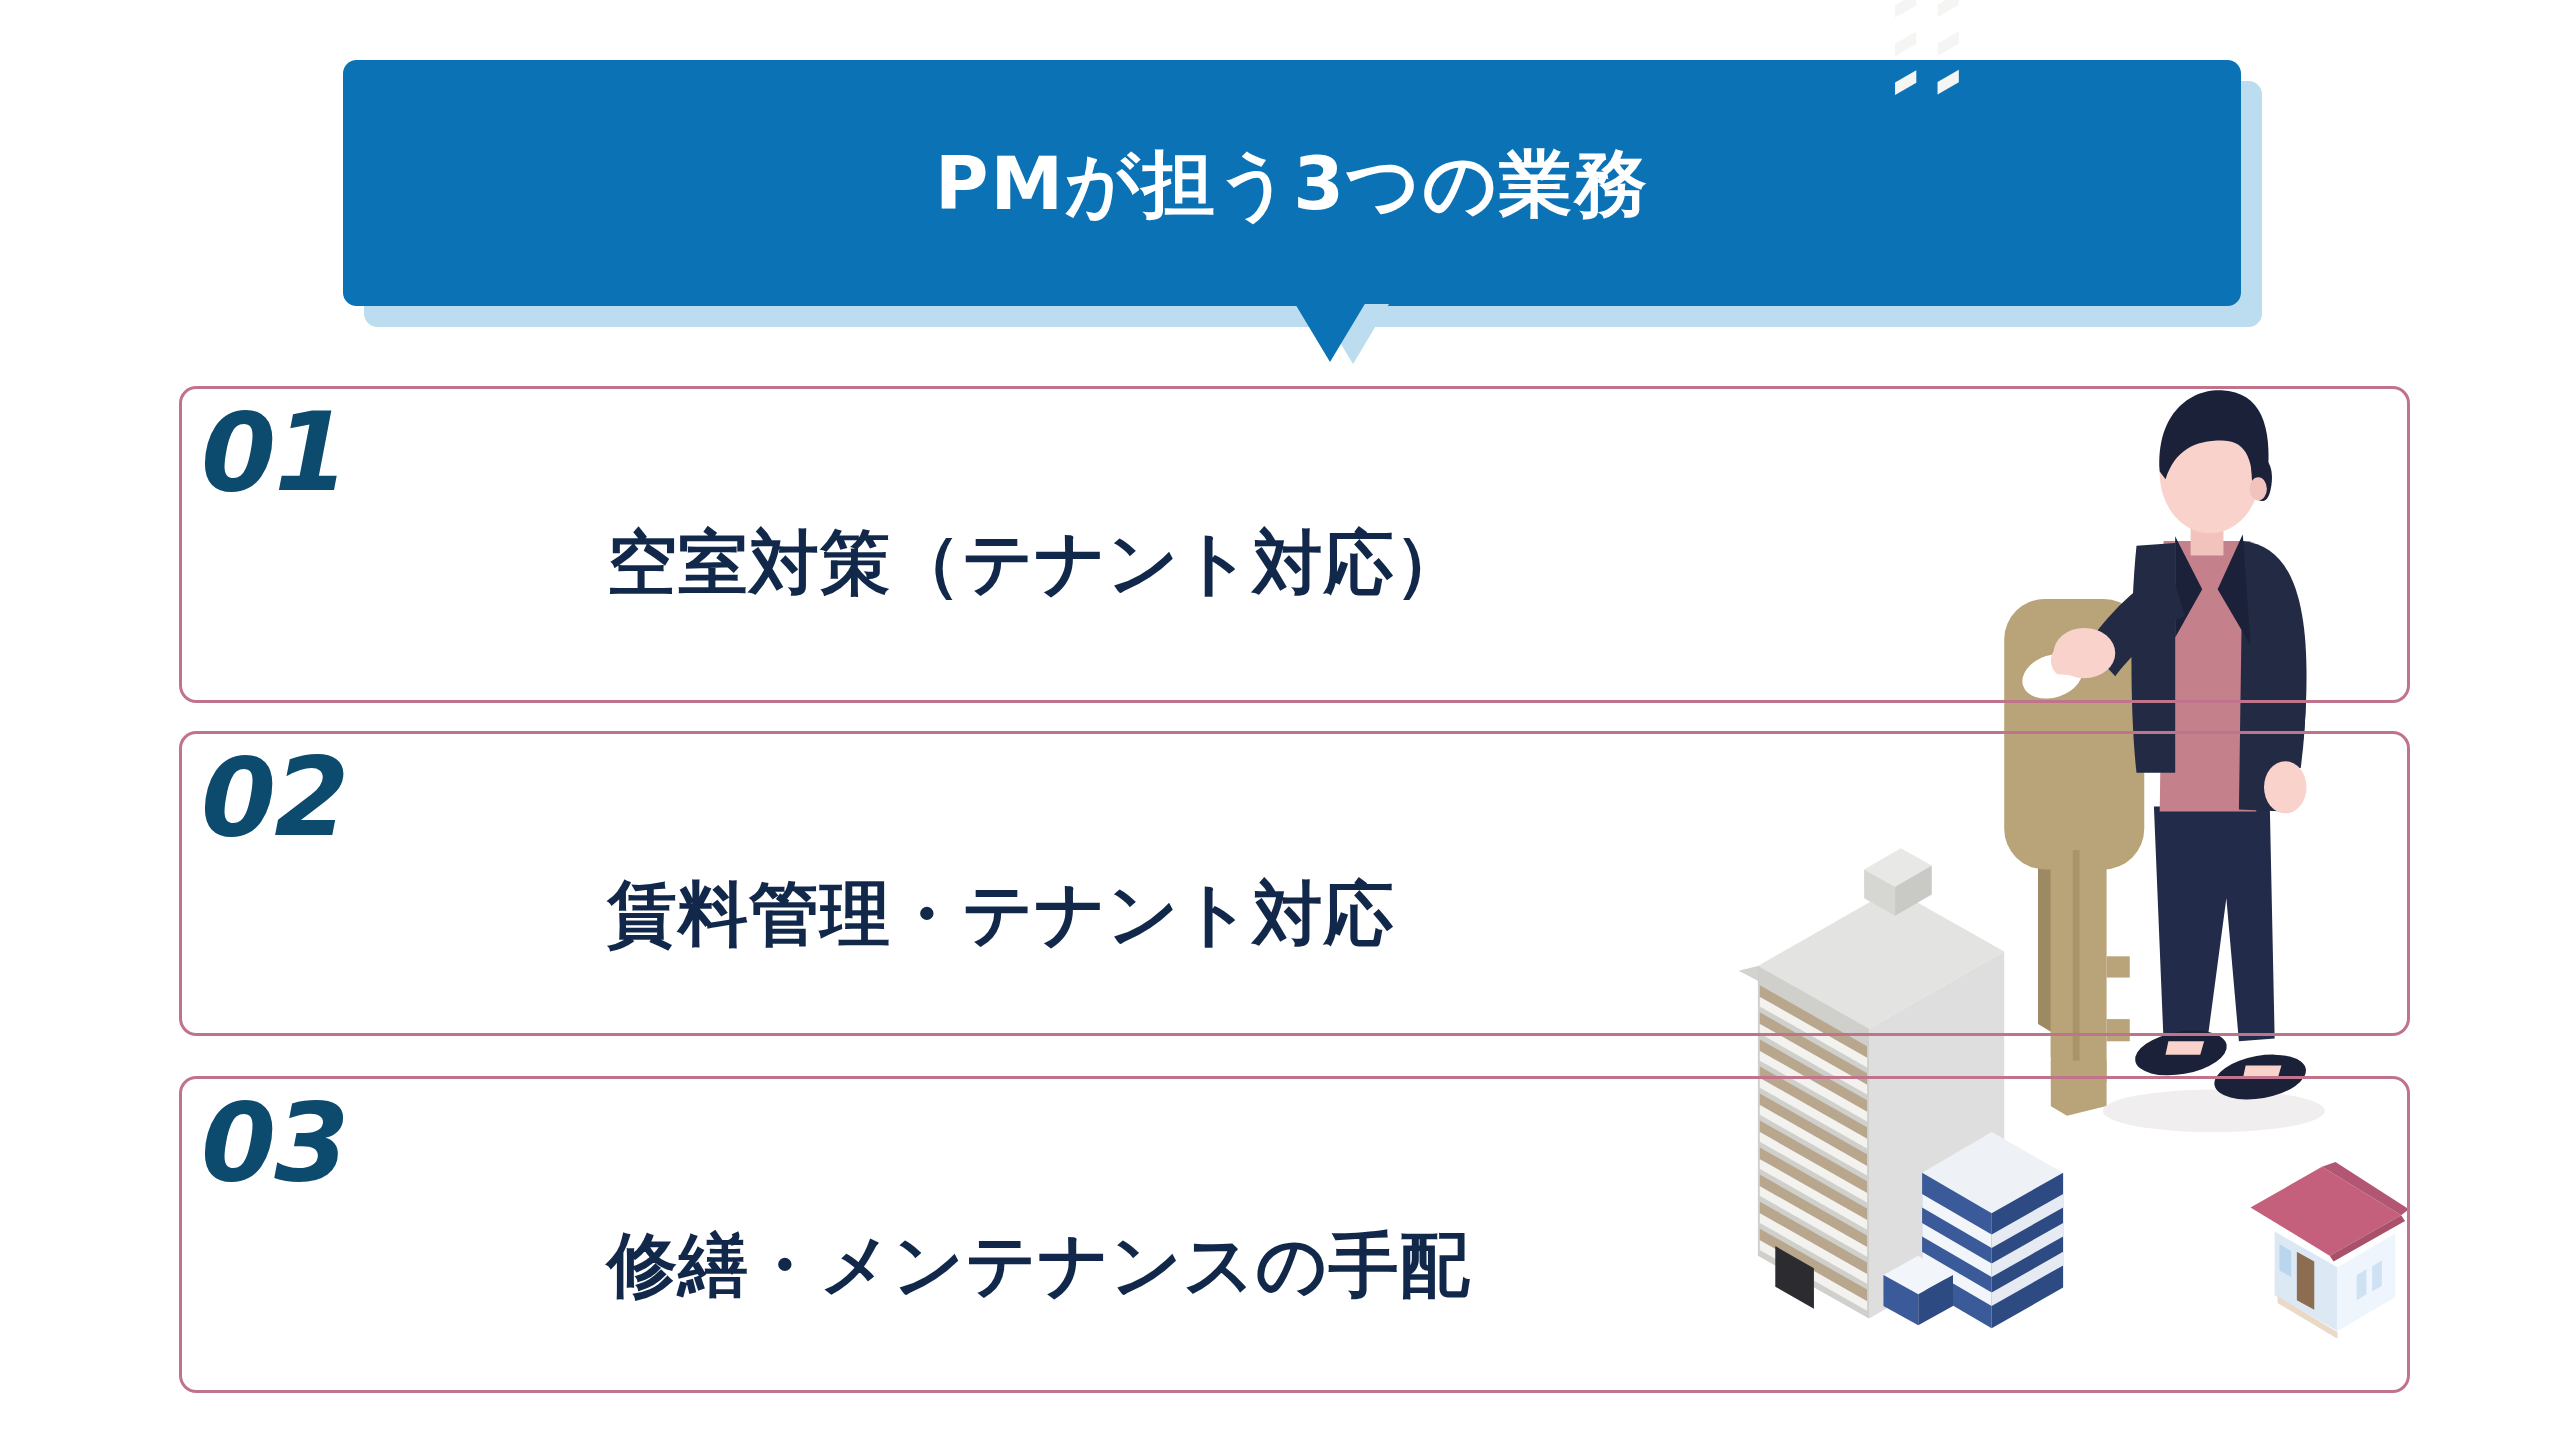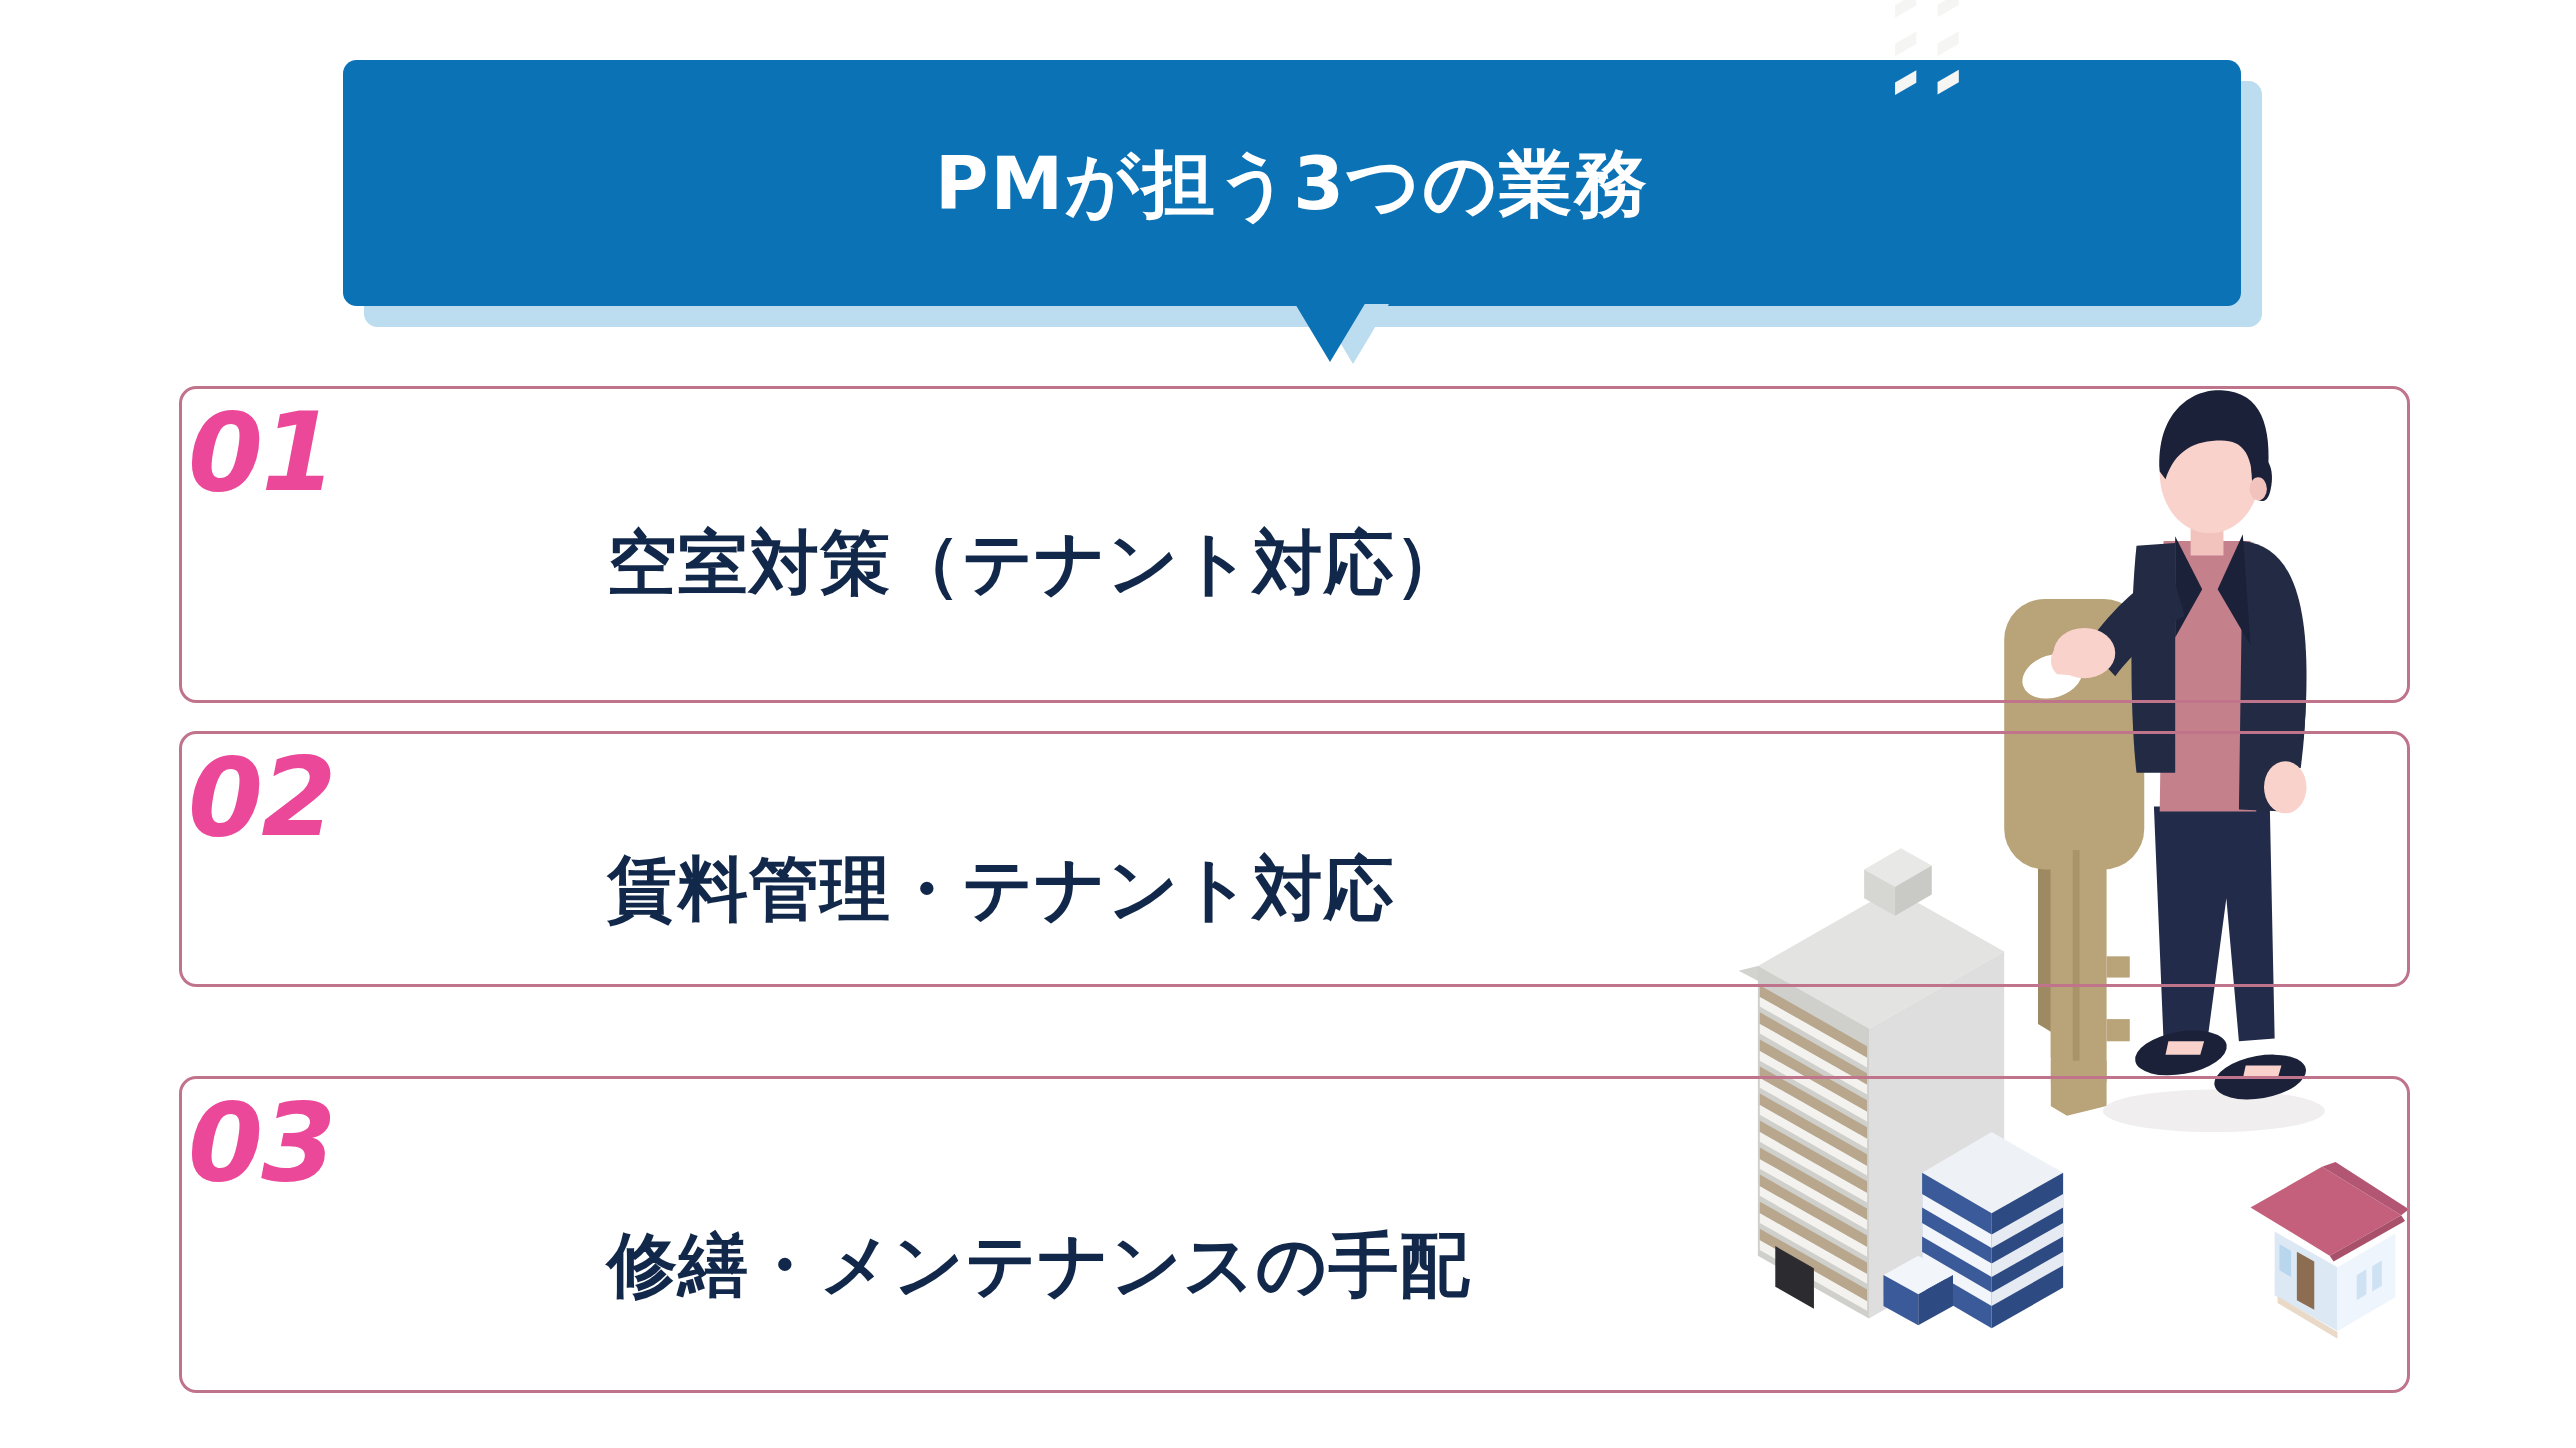--- a/index.html
+++ b/index.html
@@ -87,31 +87,31 @@
   .row {
     position: absolute;
     left: 179px;
     width: 2231px;
     border: 3.9px solid #c0748c;
     border-radius: 17.4px;
     box-sizing: border-box;
     background: transparent;
   }
   #row-0 { top: 386px;  height: 317px; }
-  #row-1 { top: 731px;  height: 256px; }
+  #row-1 { top: 731px;  height: 305px; }
   #row-2 { top: 1076px; height: 317px; padding-left: 12px; }
 
   .row-num {
     position: absolute;
-    left: 6px;
+    left: 19px;
     top: 9.7px;
     font-size: 108px;
     font-weight: 700;
     font-style: italic;
-    color: #ec4899;
+    color: #0c4a6e;
     letter-spacing: -1.9px;
     line-height: 1;
     font-family: "DejaVu Sans", "Liberation Sans", sans-serif;
   }
   .row-label {
     position: absolute;
     left: 425px;
     top: 50%;
     transform: translateY(-50%);
     font-size: 70px;

